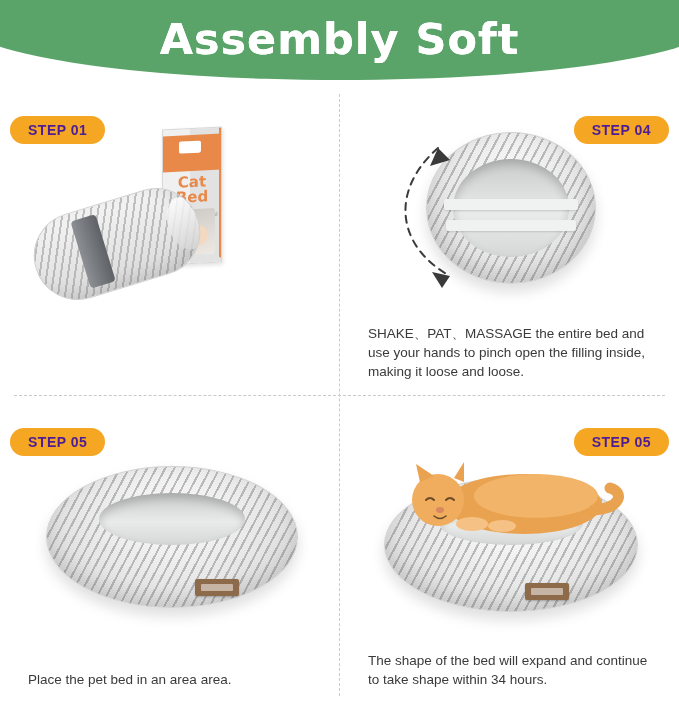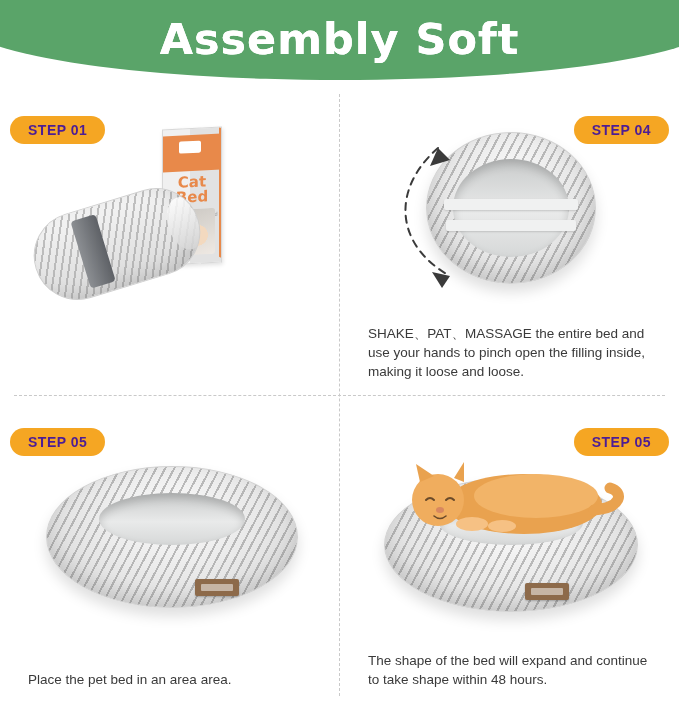--- a/index.html
+++ b/index.html
@@ -385,16 +385,16 @@
         <path d="M40 52 q4 -4 8 0" stroke="#6a4a2a" stroke-width="2" fill="none" stroke-linecap="round"></path>
         <path d="M60 52 q4 -4 8 0" stroke="#6a4a2a" stroke-width="2" fill="none" stroke-linecap="round"></path>
         <ellipse cx="54" cy="62" rx="4" ry="3" fill="#d8875f"></ellipse>
         <path d="M48 68 q6 5 12 0" stroke="#6a4a2a" stroke-width="1.6" fill="none" stroke-linecap="round"></path>
 
         <ellipse cx="86" cy="76" rx="16" ry="7" fill="#f6c184"></ellipse>
         <ellipse cx="116" cy="78" rx="14" ry="6" fill="#f6c184"></ellipse>
       </svg>
     </div>
 
-    <div class="caption caption-wrap">The shape of the bed will expand and continue to take shape within 48 hours.</div>
+    <div class="caption caption-wrap">The shape of the bed will expand and continue to take shape within 34 hours.</div>
   </div>
 
 </div>
 
 </body></html>

